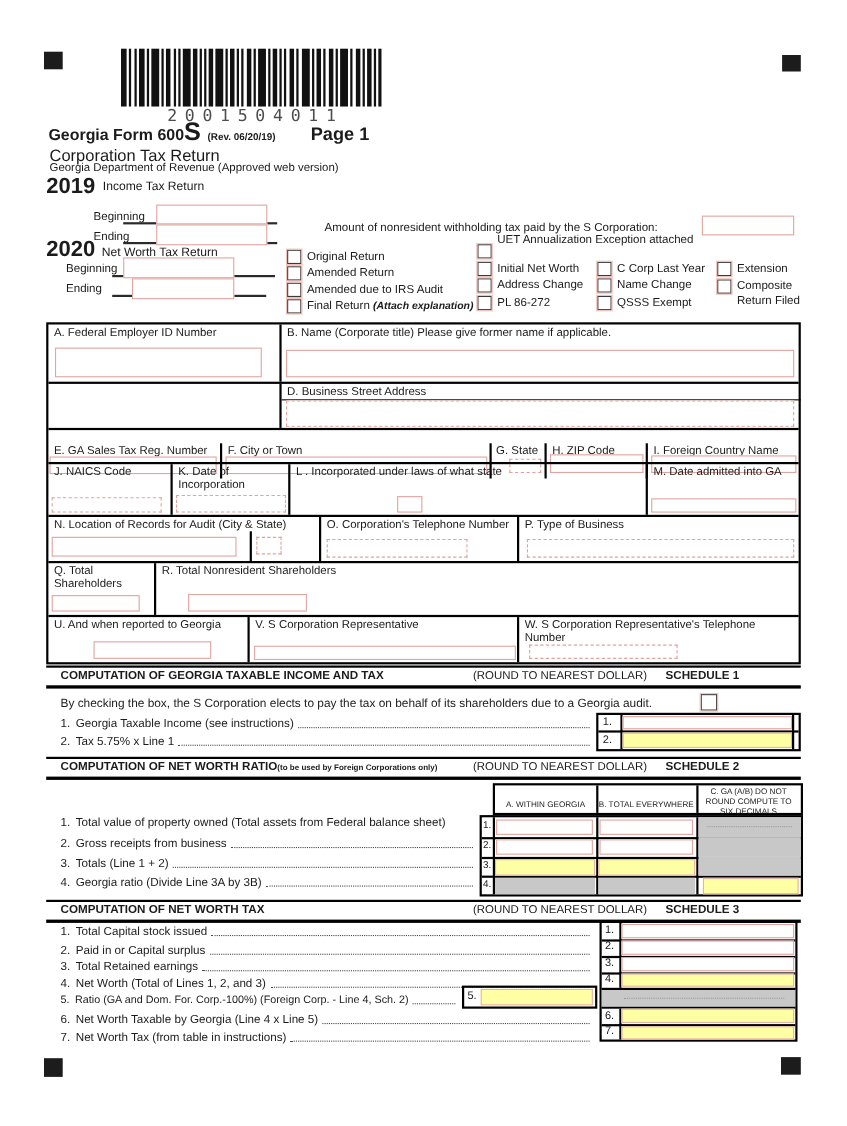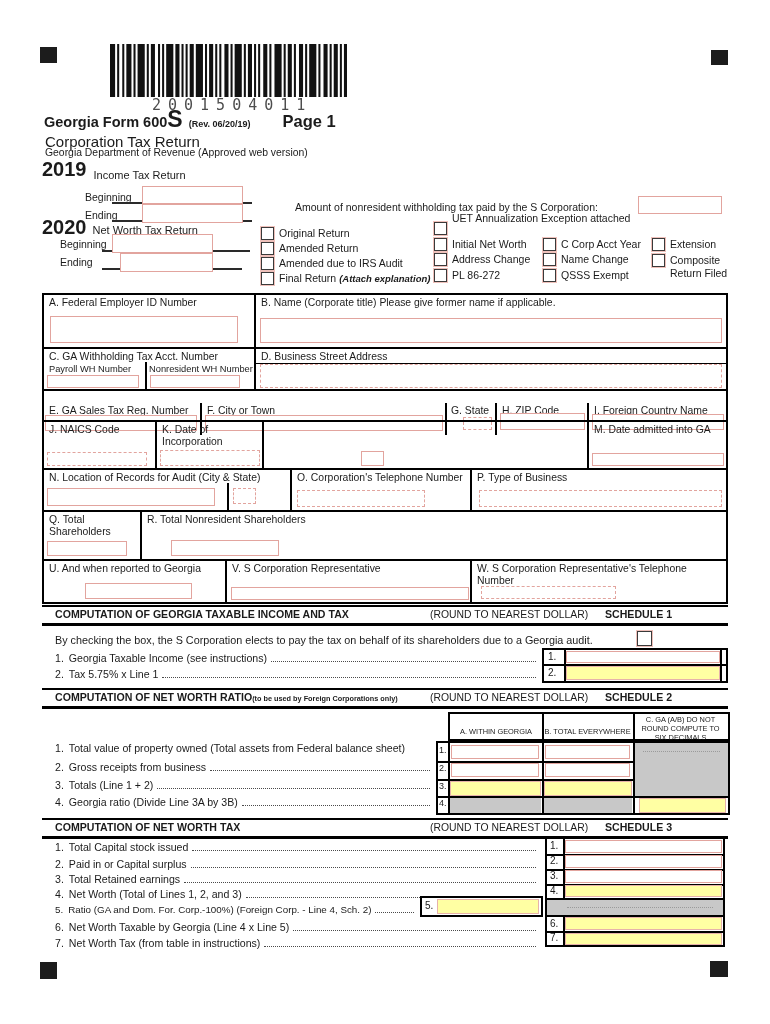--- a/index.html
+++ b/index.html
@@ -105,21 +105,21 @@
   <div class="abs barnum" style="left:152px;top:96px">2001504011</div>
 
   <div class="abs" style="left:44px;top:110px;display:flex;align-items:baseline">
     <span style="font-weight:bold;font-size:14.5px">Georgia Form 600</span>
       <span style="font-weight:bold;font-size:23px;line-height:0.8">S</span>
     <span style="font-weight:bold;font-size:9px;margin-left:6px">(Rev. 06/20/19)</span>
     <span style="font-weight:bold;font-size:16.5px;margin-left:32px">Page 1</span>
   </div>
   <div class="abs" style="left:45px;top:133px;font-size:15px">Corporation Tax Return</div>
   <div class="abs" style="left:45px;top:147px;font-size:10.4px">Georgia Department of Revenue (Approved web version)</div>
-  <div class="abs" style="left:42px;top:158px;display:flex;align-items:flex-end">
+  <div class="abs" style="left:42px;top:158px;display:flex;align-items:center">
     <span style="font-weight:bold;font-size:20px">2019</span>
     <span style="font-size:11px;margin-left:7px">Income Tax Return</span>
   </div>
 
   <div class="cbl" style="left:85px;top:191px">Beginning</div>
   <div class="thinline" style="left:112px;top:202px;width:140px"></div>
   <div class="cbl" style="left:85px;top:209px">Ending</div>
   <div class="thinline" style="left:112px;top:220px;width:140px"></div>
   <div class="pinkbox" style="left:142px;top:186px;width:101px;height:18px"></div>
   <div class="pinkbox" style="left:142px;top:204px;width:101px;height:19px"></div>
@@ -150,21 +150,21 @@
   <div class="cb" style="left:434px;top:222px"></div>
   <div class="cbl" style="left:452px;top:212px">UET Annualization Exception attached</div>
   <div class="cb" style="left:434px;top:238px"></div>
   <div class="cbl" style="left:452px;top:238px">Initial Net Worth</div>
   <div class="cb" style="left:434px;top:253px"></div>
   <div class="cbl" style="left:452px;top:253px">Address Change</div>
   <div class="cb" style="left:434px;top:269px"></div>
   <div class="cbl" style="left:452px;top:269px">PL 86-272</div>
 
   <div class="cb" style="left:543px;top:238px"></div>
-  <div class="cbl" style="left:561px;top:238px">C Corp Acct Year</div>
+  <div class="cbl" style="left:561px;top:238px">C Corp Last Year</div>
   <div class="cb" style="left:543px;top:253px"></div>
   <div class="cbl" style="left:561px;top:253px">Name Change</div>
   <div class="cb" style="left:543px;top:269px"></div>
   <div class="cbl" style="left:561px;top:269px">QSSS Exempt</div>
 
   <div class="cb" style="left:652px;top:238px"></div>
   <div class="cbl" style="left:670px;top:238px">Extension</div>
   <div class="cb" style="left:652px;top:254px"></div>
   <div class="cbl" style="left:670px;top:254px;white-space:normal;width:62px;line-height:1.2">Composite Return Filed</div>
 
@@ -176,28 +176,20 @@
         <div class="pinkbox" style="left:6px;top:21px;width:188px;height:27px"></div>
       </div>
       <div class="cell cb-left" style="left:210px;width:472px">
         <span class="flabel">B. Name (Corporate title) Please give former name if applicable.</span>
         <div class="pinkbox" style="left:4px;top:23px;width:462px;height:25px"></div>
       </div>
     </div>
     <div class="rowline" style="top:52px"></div>
 
     <div class="trow" style="top:54px;height:40px">
-      <div class="cell" style="left:0;width:210px">
-        <span class="flabel">C. GA Withholding Tax Acct. Number</span>
-        <div class="vline" style="left:101px;top:13px;bottom:0"></div>
-        <span class="sublabel" style="left:5px;top:15px">Payroll WH Number</span>
-        <span class="sublabel" style="left:105px;top:15px">Nonresident WH Number</span>
-        <div class="pinkbox" style="left:3px;top:26px;width:92px;height:13px"></div>
-        <div class="pinkbox" style="left:106px;top:26px;width:90px;height:13px"></div>
-      </div>
       <div class="cell cb-left" style="left:210px;width:472px">
         <span class="flabel" style="border-bottom:1.5px solid #000;width:464px">D. Business Street Address</span>
         <div class="pinkbox pdot" style="left:4px;top:15px;width:462px;height:24px"></div>
       </div>
     </div>
     <div class="rowline" style="top:94px"></div>
 
     <div class="trow" style="top:108px;height:32px">
       <div class="cell" style="left:0;width:156px">
         <span class="flabel">E. GA Sales Tax Reg. Number</span>
@@ -225,20 +217,21 @@
     <div class="trow" style="top:127px;height:46px">
       <div class="cell" style="left:0;width:111px">
         <span class="flabel">J. NAICS  Code</span>
         <div class="pinkbox pdot" style="left:3px;top:30px;width:100px;height:14px"></div>
       </div>
       <div class="cell cb-left" style="left:111px;width:107px">
         <span class="flabel">K. Date of Incorporation</span>
         <div class="pinkbox pdot" style="left:3px;top:28px;width:100px;height:16px"></div>
       </div>
       <div class="cell cb-left" style="left:218px;width:325px">
+        <span class="flabel">L . Incorporated  under  laws of what  state</span>
         <div class="pinkbox" style="left:97px;top:29px;width:23px;height:15px"></div>
       </div>
       <div class="cell cb-left" style="left:543px;width:139px">
         <span class="flabel">M. Date admitted into GA</span>
         <div class="pinkbox" style="left:3px;top:31px;width:132px;height:13px"></div>
       </div>
     </div>
     <div class="rowline" style="top:173px"></div>
 
     <div class="trow" style="top:175px;height:40px">

